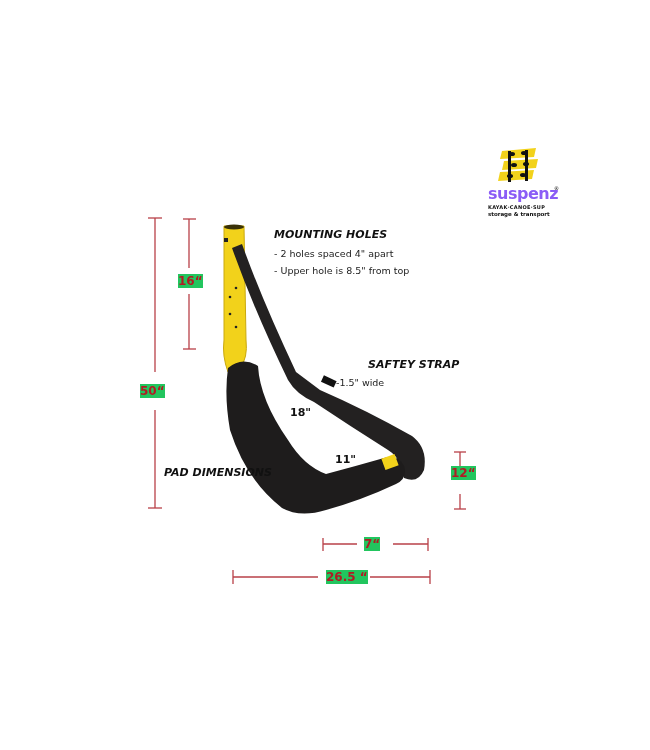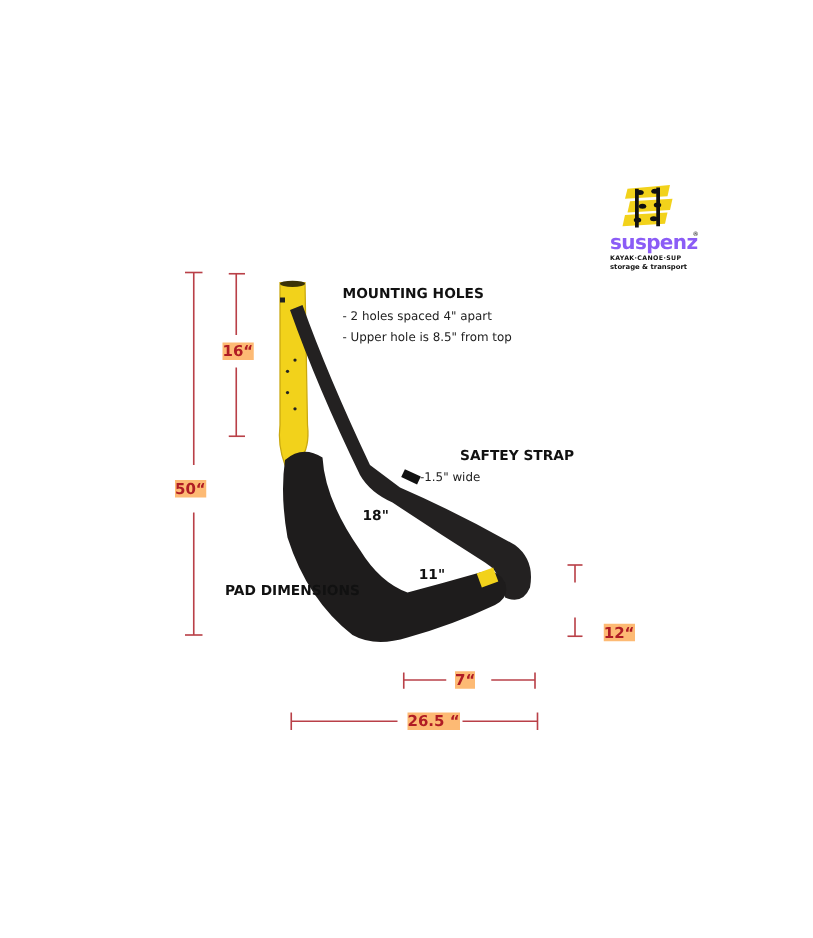--- a/index.html
+++ b/index.html
@@ -1,19 +1,19 @@
 <!DOCTYPE html>
 <html><head>
 <meta charset="utf-8">
 <style>
   html, body { margin: 0; padding: 0; background: #ffffff; }
   body { width: 650px; height: 750px; position: relative; overflow: hidden; font-family: "DejaVu Sans", sans-serif; }
   .abs { position: absolute; }
-  .dim-label { position: absolute; color: #b01c24; font-weight: bold; font-size: 12px; font-family: "DejaVu Sans", sans-serif; background: #fdba74; white-space: nowrap; }
-  .heading { position: absolute; font-weight: bold; font-size: 11px; color: #111; font-family: "DejaVu Sans", sans-serif; white-space: nowrap; }
+  .dim-label { position: absolute; color: #b01c24; font-weight: bold; font-size: 12px; font-family: "DejaVu Sans", sans-serif; background: #22c55e; white-space: nowrap; }
+  .heading { position: absolute; font-weight: bold; font-size: 11px; color: #111; font-family: "DejaVu Sans", sans-serif; white-space: nowrap; font-style: italic; }
   .note { position: absolute; font-size: 9.5px; color: #222; font-family: "DejaVu Sans", sans-serif; white-space: nowrap; }
   .measure { position: absolute; font-weight: bold; font-size: 11px; color: #111; font-family: "DejaVu Sans", sans-serif; white-space: nowrap; }
   .logo-word { position: absolute; font-weight: bold; font-size: 16px; letter-spacing: -0.5px; color: #8b5cf6; font-family: "DejaVu Sans", sans-serif; white-space: nowrap; }
   .logo-sub { position: absolute; font-size: 5px; font-weight: bold; color: #111; font-family: "DejaVu Sans", sans-serif; white-space: nowrap; letter-spacing: 0.3px; }
   .logo-sub2 { position: absolute; font-size: 5.5px; font-weight: bold; color: #111; font-family: "DejaVu Sans", sans-serif; white-space: nowrap; }
 </style>
 </head>
 <body>
 
 <div class="abs" style="left:484px; top:148px; width:80px; height:72px;">
@@ -57,21 +57,21 @@
 
 <span class="heading" style="left:274px; top:228px;">MOUNTING HOLES</span>
 <span class="note" style="left:274px; top:248px;">- 2 holes spaced 4" apart</span>
 <span class="note" style="left:274px; top:265px;">- Upper hole is 8.5" from top</span>
 
 <span class="heading" style="left:336px; top:358px;margin-left:32px;">SAFTEY STRAP</span>
 <span class="note" style="left:336px; top:377px;">-1.5" wide</span>
 
 <span class="measure" style="left:290px; top:406px;">18"</span>
 <span class="measure" style="left:335px; top:453px;">11"</span>
-<span class="heading" style="left:180px; top:466px;">PAD DIMENSIONS</span>
+<span class="heading" style="left:164px; top:466px;">PAD DIMENSIONS</span>
 
 <svg class="abs" style="left:0; top:0;" width="650" height="750" viewBox="0 0 650 750">
   <g stroke="#b94048" stroke-width="1.3" fill="none">
 
     <line x1="148" y1="218" x2="162" y2="218"></line>
     <line x1="155" y1="218" x2="155" y2="372"></line>
     <line x1="155" y1="410" x2="155" y2="508"></line>
     <line x1="148" y1="508" x2="162" y2="508"></line>
 
     <line x1="183" y1="219" x2="196" y2="219"></line>
@@ -91,15 +91,15 @@
 
     <line x1="233" y1="570" x2="233" y2="584"></line>
     <line x1="233" y1="577" x2="318" y2="577"></line>
     <line x1="370" y1="577" x2="430" y2="577"></line>
     <line x1="430" y1="570" x2="430" y2="584"></line>
   </g>
 </svg>
 
 <span class="dim-label" style="left:140px; top:384px;">50“</span>
 <span class="dim-label" style="left:178px; top:274px;">16“</span>
-<span class="dim-label" style="left:451px; top:499px;margin-left:32px;">12“</span>
+<span class="dim-label" style="left:451px; top:466px;">12“</span>
 <span class="dim-label" style="left:364px; top:537px;">7“</span>
 <span class="dim-label" style="left:326px; top:570px;">26.5 “</span>
 
 </body></html>

